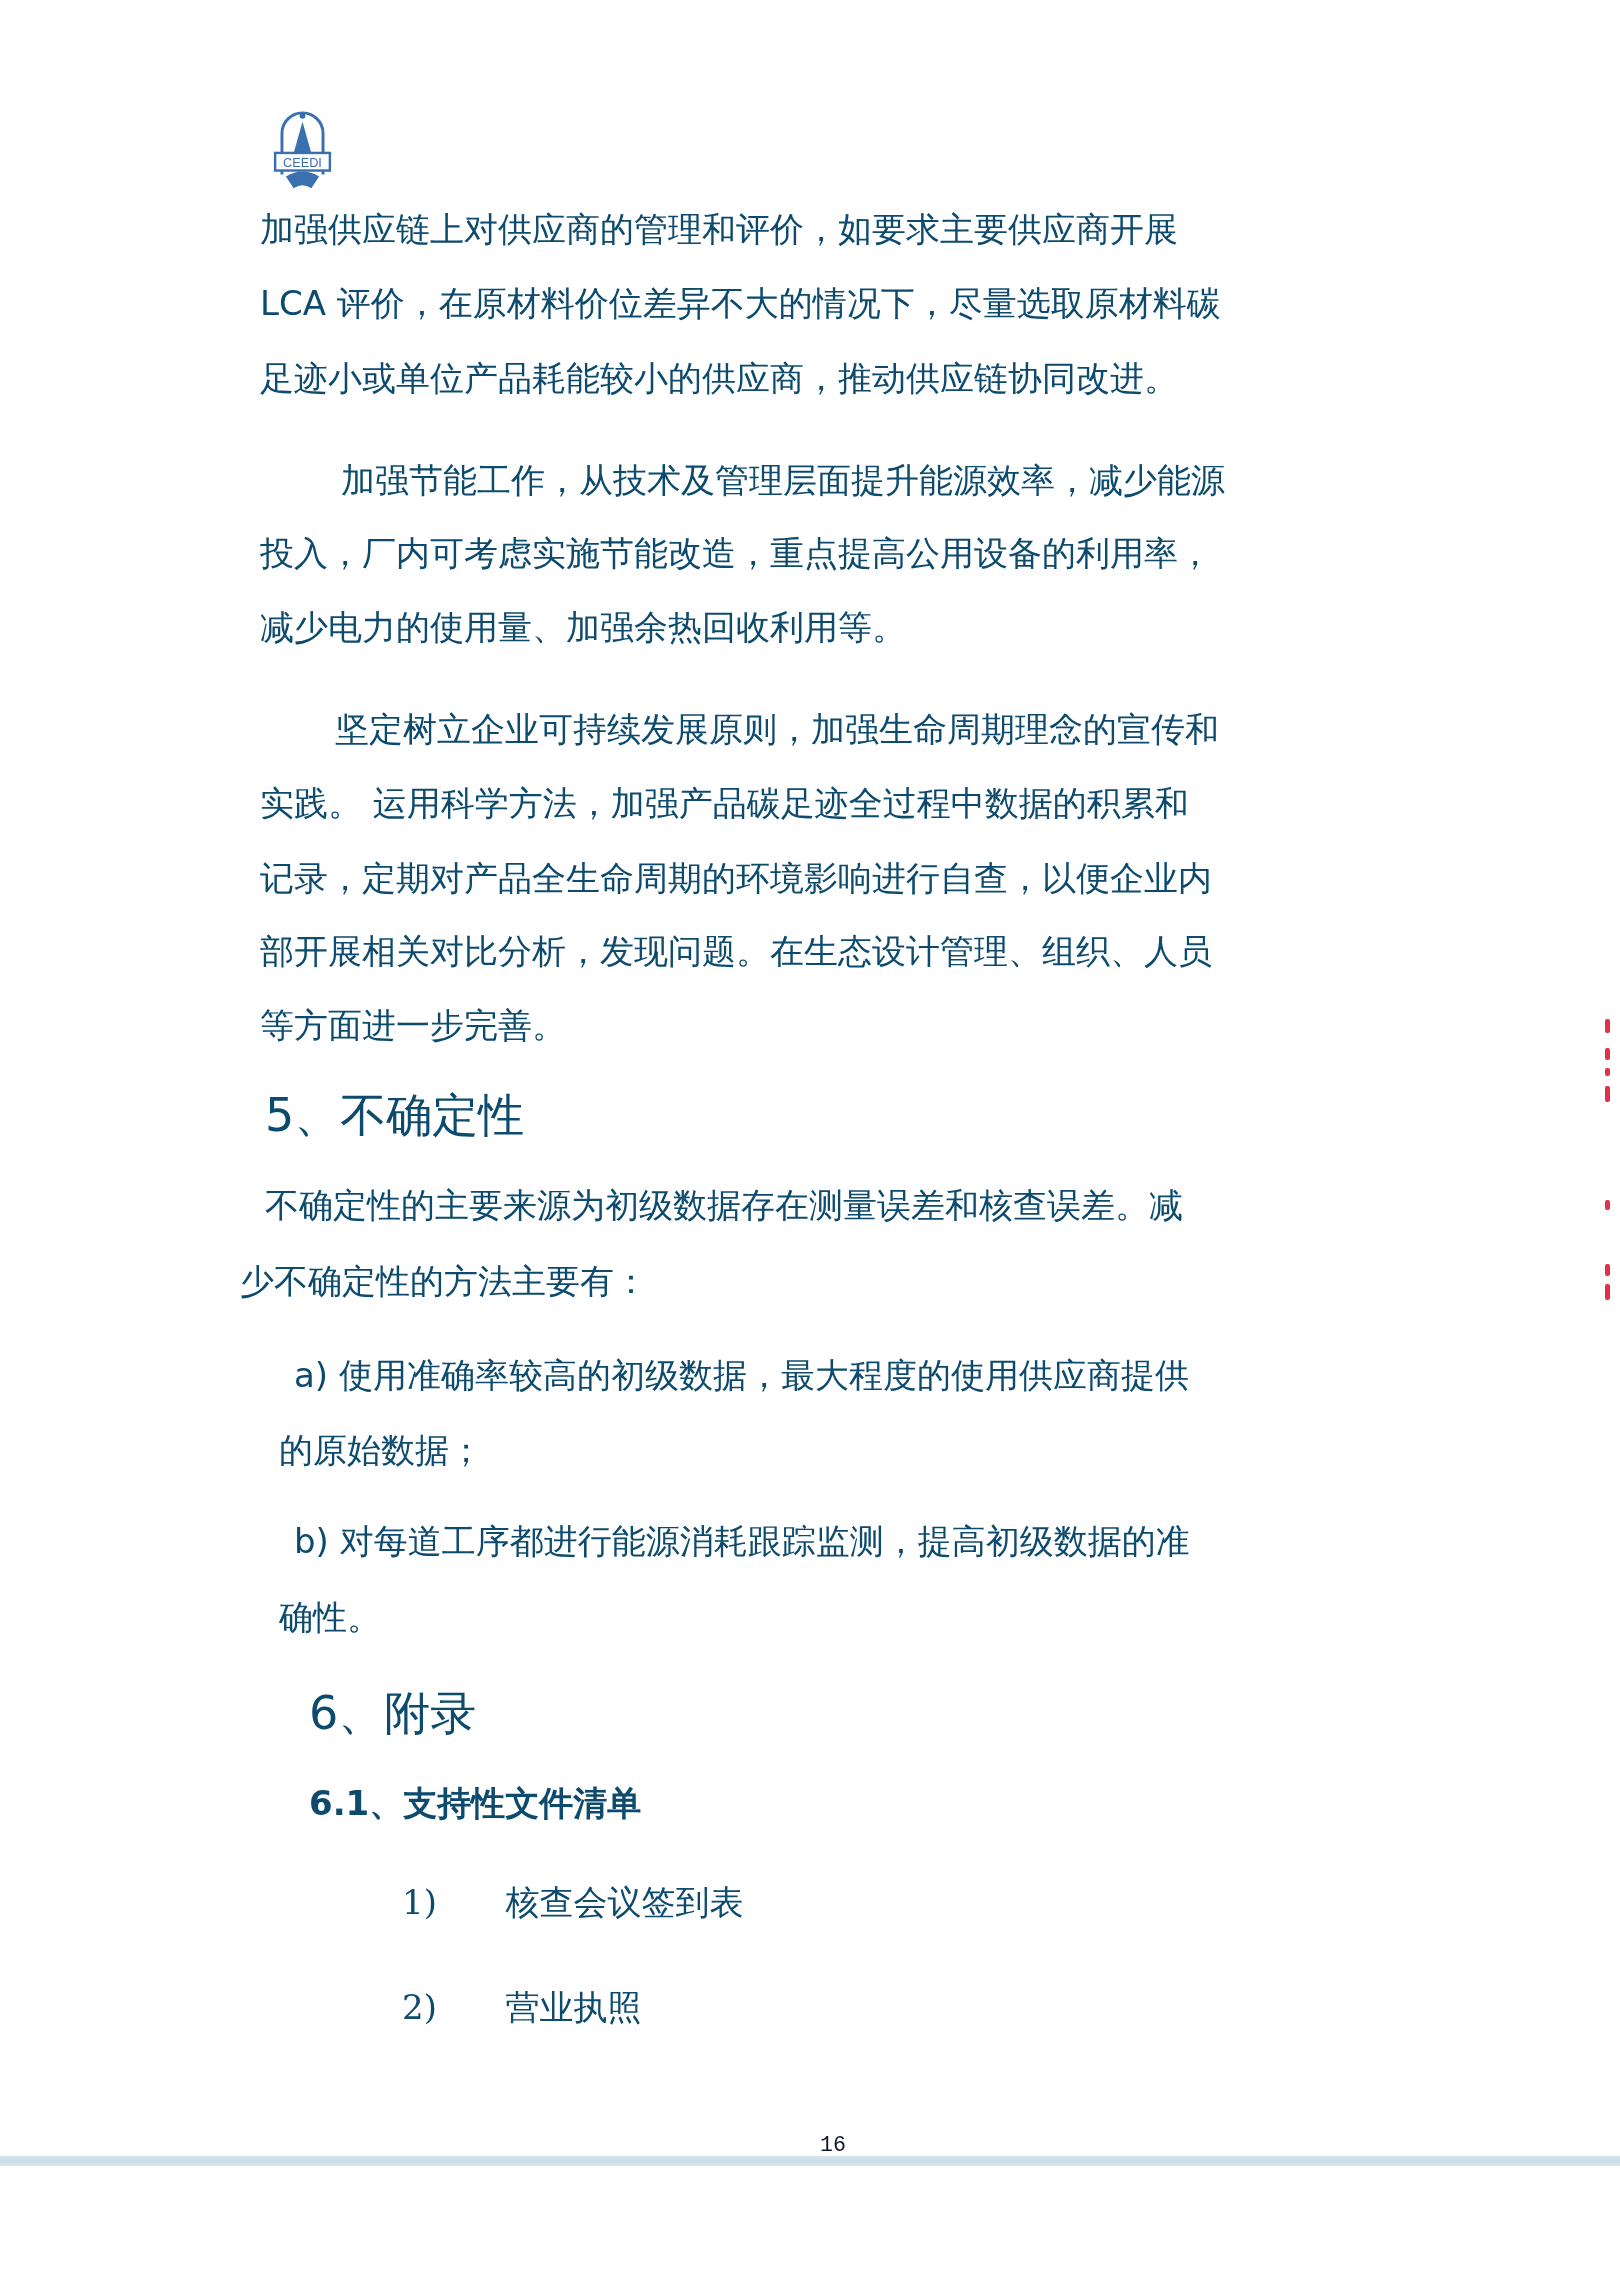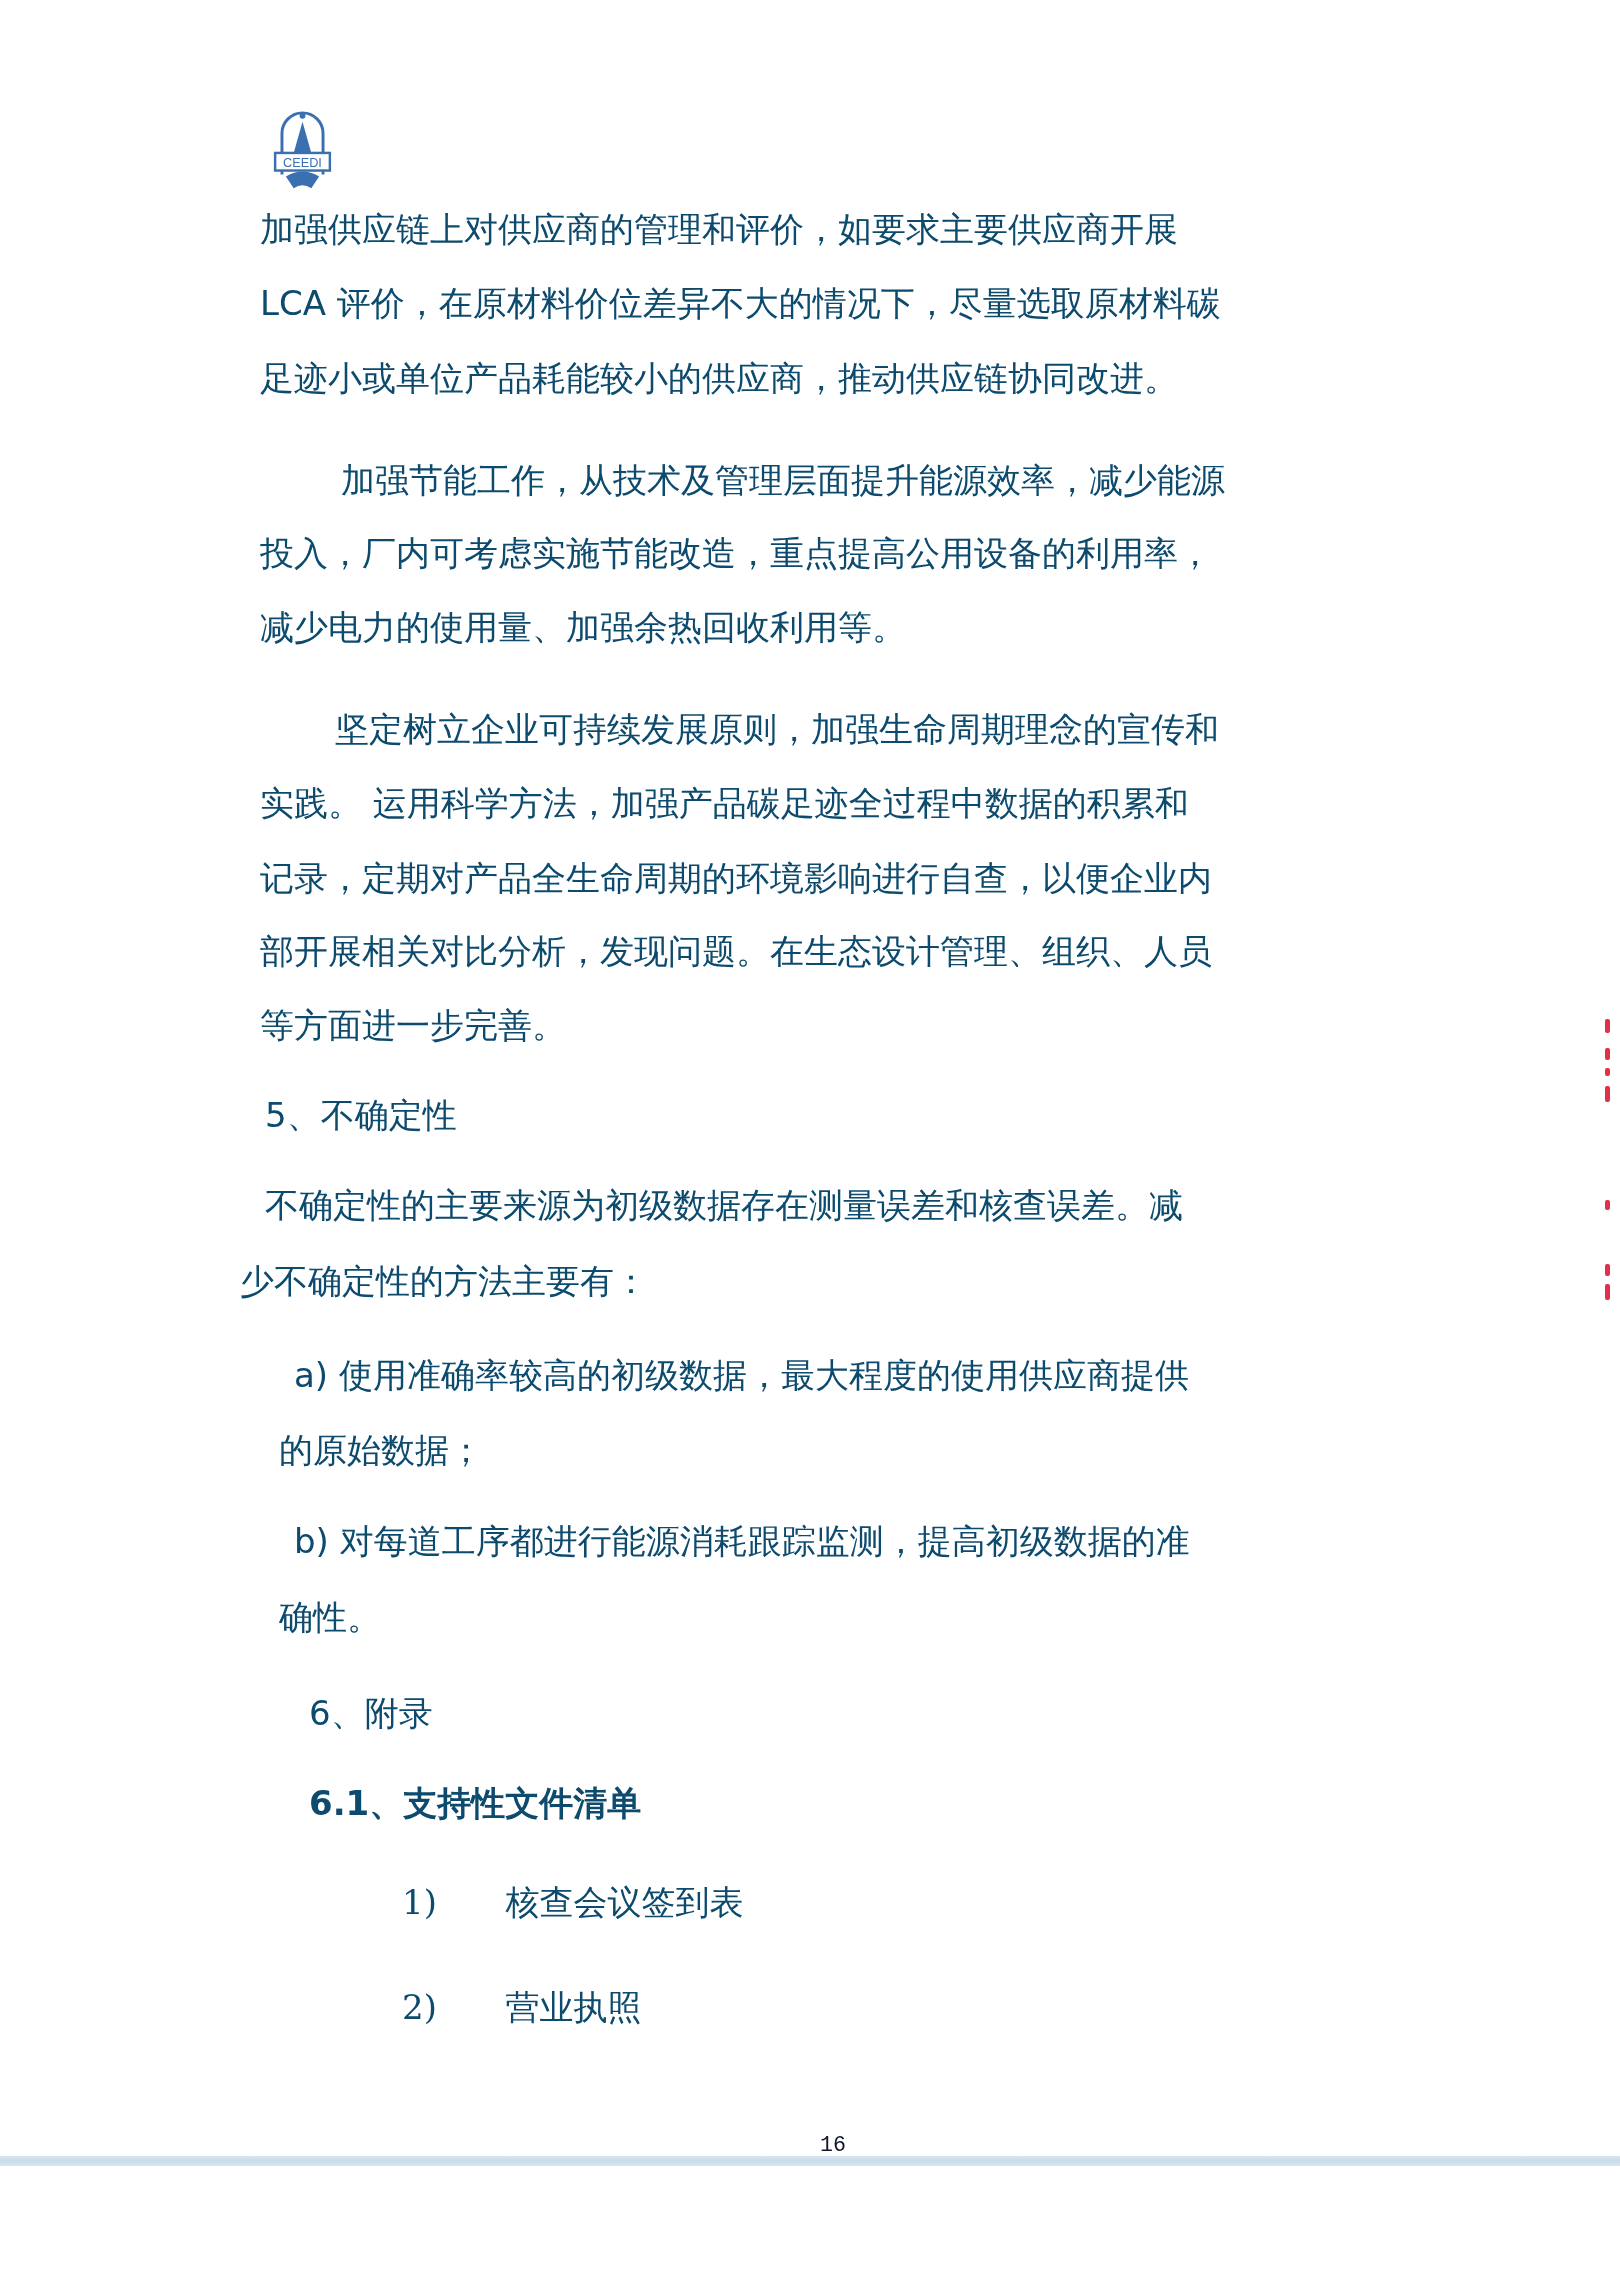--- a/index.html
+++ b/index.html
@@ -3,21 +3,21 @@
 <meta charset="utf-8">
 <style>
   html, body { margin:0; padding:0; background:#ffffff; }
   body { width:1620px; height:2292px; position:relative; overflow:hidden;
          font-family:"DejaVu Sans","Liberation Sans",sans-serif; color:#2a2a2a; }
   .header { position:absolute; left:272px; top:106px; height:88px; display:flex; align-items:center; }
   .logo-mark { width:61px; height:88px; position:relative; }
   .brand { display:flex; align-items:center; margin-left:5.9px; color:#3a6fb0; font-weight:bold; font-size:51px; letter-spacing:1px; font-family:"DejaVu Sans",sans-serif; }
   .brand .sep { width:2.9px; height:59px; background:#3a6fb0; margin:0 19.6px; }
   .line { position:absolute; font-size:34px; line-height:39px; white-space:nowrap; color:#0c4a6e; }
-  .heading { font-size:34px; }
+  .heading { font-size:46px; }
   .bold-heading { font-weight:bold; font-size:34px; }
   .list-num { font-family:"DejaVu Serif",serif; }
   .footer-bar { position:absolute; left:0; top:2156px; width:1620px; height:9.8px;
                 background:linear-gradient(#d6e6f0,#c6dbe8 50%,#d9e8f1); }
   .page-num { position:absolute; left:820px; top:2133px; font-family:Liberation Mono, monospace; font-size:21.6px; color:#0f172a; }
   .stamp-marks { position:absolute; left:1605px; top:1019px; width:7.8px; height:294px; }
   .stamp-marks span { position:absolute; left:0; width:4.9px; background:#e0304a; border-radius:2px; }
 </style>
 </head>
 <body>

